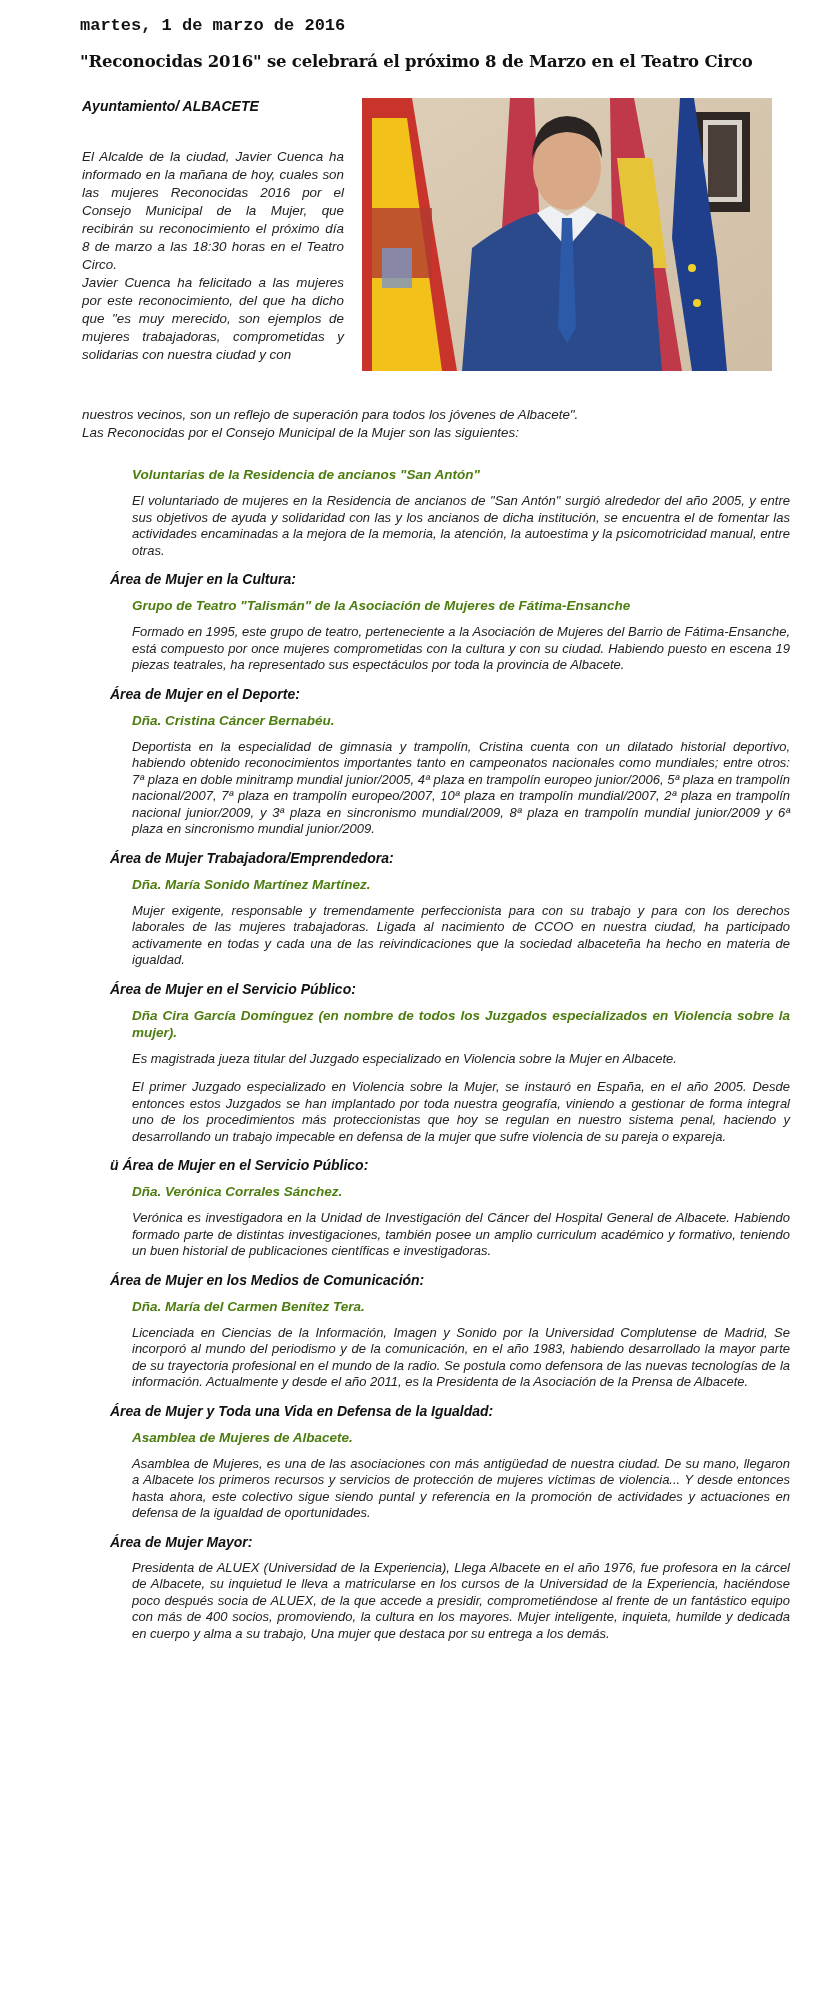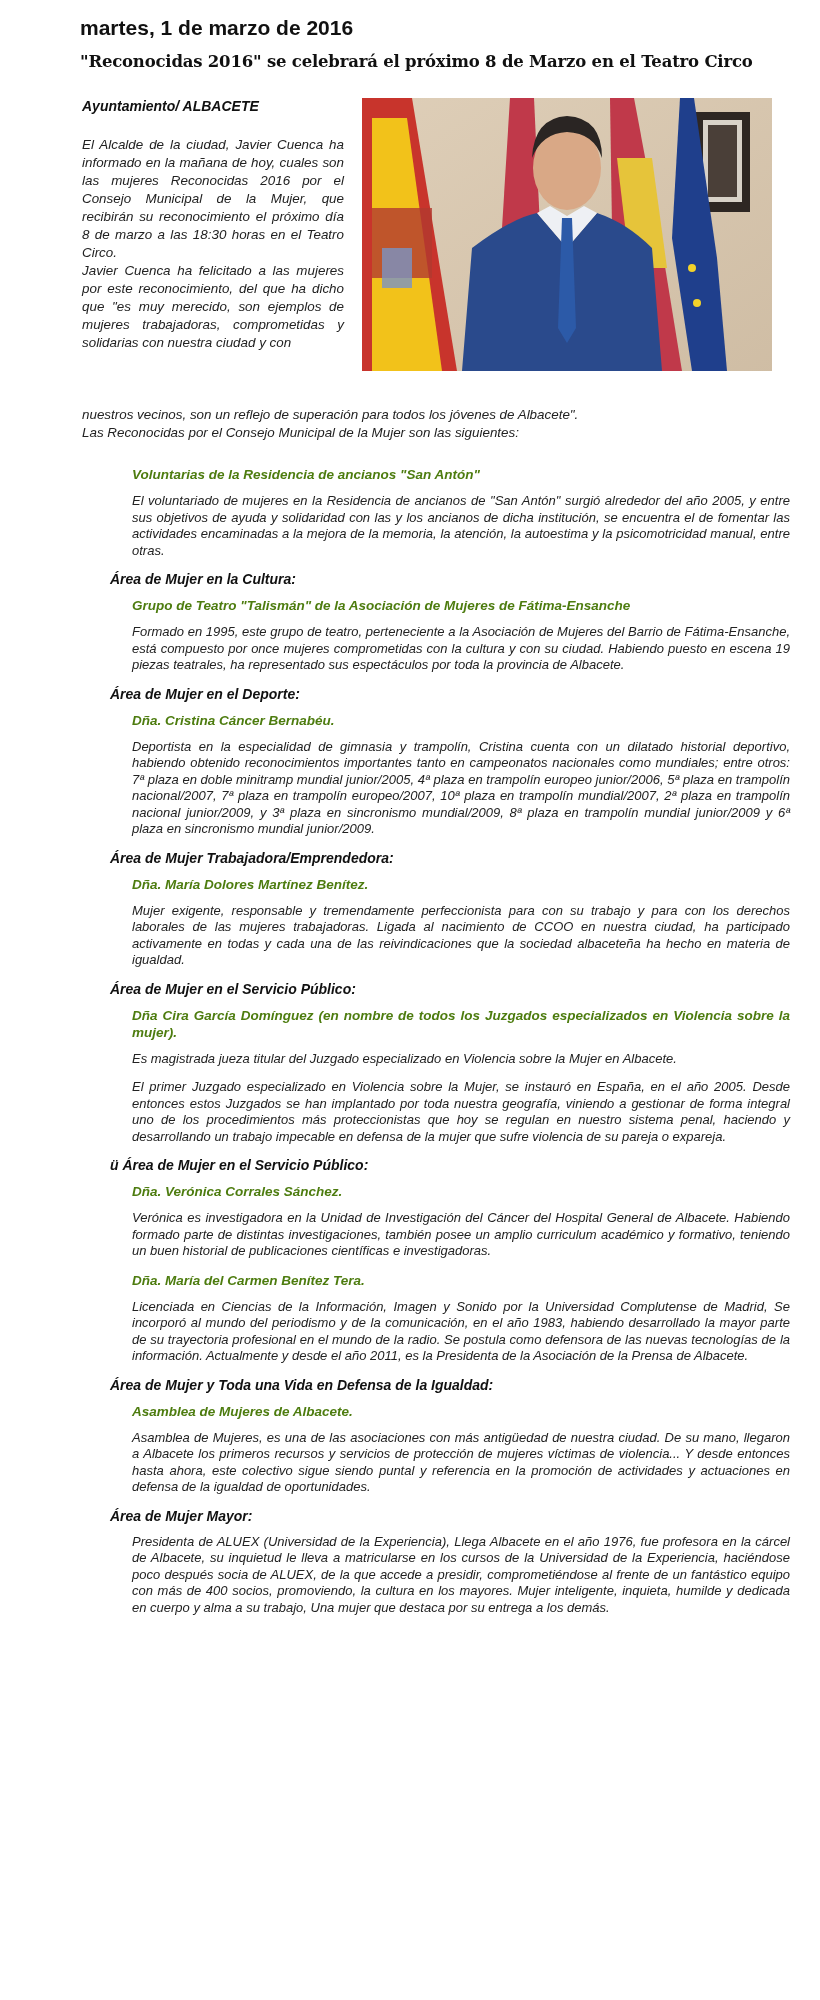--- a/index.html
+++ b/index.html
@@ -1,20 +1,20 @@
 <!DOCTYPE html>
 <html><head>
 <meta charset="utf-8">
 <style>
   html, body { margin: 0; padding: 0; background: #ffffff; }
   body { width: 820px; height: 2000px; position: relative; overflow: hidden; color: #1a1a1a; }
-  .date { position: absolute; left: 80px; top: 16px; font-family: Liberation Sans, sans-serif; font-weight: bold; font-size: 21px; color: #111; }
+  .date { position: absolute; left: 80px; top: 16px; font-family: Liberation Mono, monospace; font-weight: bold; font-size: 17px; color: #111; }
   .headline { position: absolute; left: 80px; top: 52px; font-family: "DejaVu Serif", serif; font-weight: bold; font-size: 16.5px; color: #111; letter-spacing: -0.2px; }
   .byline { position: absolute; left: 82px; top: 98px; font-family: "Liberation Sans", sans-serif; font-style: italic; font-weight: bold; font-size: 14px; color: #111; }
-  .intro { position: absolute; left: 82px; top: 136px; width: 262px; font-family: "Liberation Sans", sans-serif; font-style: italic; font-size: 13.4px; line-height: 18px; text-align: justify; color: #222; }
+  .intro { position: absolute; left: 82px; top: 148px; width: 262px; font-family: "Liberation Sans", sans-serif; font-style: italic; font-size: 13.4px; line-height: 18px; text-align: justify; color: #222; }
   .intro p { margin: 0; }
   .intro-wide { position: absolute; left: 82px; top: 406px; width: 700px; font-family: "Liberation Sans", sans-serif; font-style: italic; font-size: 13.4px; line-height: 18px; color: #222; }
   .intro-wide p { margin: 0; }
   .photo { position: absolute; left: 362px; top: 98px; width: 410px; height: 273px; background: #d8c7b0; overflow: hidden; }
   .sections { position: absolute; left: 110px; top: 466px; width: 680px; font-family: "Liberation Sans", sans-serif; font-style: italic; color: #222; }
   .area { font-weight: bold; font-size: 14px; margin: 0 0 10px 0; color: #111; }
   .honoree { font-weight: bold; font-size: 13.5px; margin: 0 0 10px 22px; color: #4d7c0f; text-align: justify; line-height: 17px; }
   .desc { font-size: 13px; line-height: 16.5px; margin: 0 0 12px 22px; text-align: justify; color: #222; }
 </style>
 </head>
@@ -81,35 +81,36 @@
       <div class="honoree">Grupo de Teatro "Talismán" de la Asociación de Mujeres de Fátima-Ensanche</div>
       <div class="desc">Formado en 1995, este grupo de teatro, perteneciente a la Asociación de Mujeres del Barrio de Fátima-Ensanche, está compuesto por once mujeres comprometidas con la cultura y con su ciudad. Habiendo puesto en escena 19 piezas teatrales, ha representado sus espectáculos por toda la provincia de Albacete.</div>
     </div>
     <div>
       <div class="area">Área de Mujer en el Deporte:</div>
       <div class="honoree">Dña. Cristina Cáncer Bernabéu.</div>
       <div class="desc">Deportista en la especialidad de gimnasia y trampolín, Cristina cuenta con un dilatado historial deportivo, habiendo obtenido reconocimientos importantes tanto en campeonatos nacionales como mundiales; entre otros: 7ª plaza en doble minitramp mundial junior/2005, 4ª plaza en trampolín europeo junior/2006, 5ª plaza en trampolín nacional/2007, 7ª plaza en trampolín europeo/2007, 10ª plaza en trampolín mundial/2007, 2ª plaza en trampolín nacional junior/2009, y 3ª plaza en sincronismo mundial/2009, 8ª plaza en trampolín mundial junior/2009 y 6ª plaza en sincronismo mundial junior/2009.</div>
     </div>
     <div>
       <div class="area">Área de Mujer Trabajadora/Emprendedora:</div>
-      <div class="honoree">Dña. María Dolores Martínez Benítez.</div>
+      <div class="honoree">Dña. María Sonido Martínez Martínez.</div>
       <div class="desc">Mujer exigente, responsable y tremendamente perfeccionista para con su trabajo y para con los derechos laborales de las mujeres trabajadoras. Ligada al nacimiento de CCOO en nuestra ciudad, ha participado activamente en todas y cada una de las reivindicaciones que la sociedad albaceteña ha hecho en materia de igualdad.</div>
     </div>
     <div>
       <div class="area">Área de Mujer en el Servicio Público:</div>
       <div class="honoree">Dña Cira García Domínguez (en nombre de todos los Juzgados especializados en Violencia sobre la mujer).</div>
       <div class="desc">Es magistrada jueza titular del Juzgado especializado en Violencia sobre la Mujer en Albacete.</div>
       <div class="desc">El primer Juzgado especializado en Violencia sobre la Mujer, se instauró en España, en el año 2005. Desde entonces estos Juzgados se han implantado por toda nuestra geografía, viniendo a gestionar de forma integral uno de los procedimientos más proteccionistas que hoy se regulan en nuestro sistema penal, haciendo y desarrollando un trabajo impecable en defensa de la mujer que sufre violencia de su pareja o expareja.</div>
     </div>
     <div>
       <div class="area">ü Área de Mujer en el Servicio Público:</div>
       <div class="honoree">Dña. Verónica Corrales Sánchez.</div>
       <div class="desc">Verónica es investigadora en la Unidad de Investigación del Cáncer del Hospital General de Albacete. Habiendo formado parte de distintas investigaciones, también posee un amplio curriculum académico y formativo, teniendo un buen historial de publicaciones científicas e investigadoras.</div>
     </div>
     <div>
+      <div class="area">Área de Mujer en los Medios de Comunicación:</div>
       <div class="honoree">Dña. María del Carmen Benítez Tera.</div>
       <div class="desc">Licenciada en Ciencias de la Información, Imagen y Sonido por la Universidad Complutense de Madrid, Se incorporó al mundo del periodismo y de la comunicación, en el año 1983, habiendo desarrollado la mayor parte de su trayectoria profesional en el mundo de la radio. Se postula como defensora de las nuevas tecnologías de la información. Actualmente y desde el año 2011, es la Presidenta de la Asociación de la Prensa de Albacete.</div>
     </div>
     <div>
       <div class="area">Área de Mujer y Toda una Vida en Defensa de la Igualdad:</div>
       <div class="honoree">Asamblea de Mujeres de Albacete.</div>
       <div class="desc">Asamblea de Mujeres, es una de las asociaciones con más antigüedad de nuestra ciudad. De su mano, llegaron a Albacete los primeros recursos y servicios de protección de mujeres víctimas de violencia... Y desde entonces hasta ahora, este colectivo sigue siendo puntal y referencia en la promoción de actividades y actuaciones en defensa de la igualdad de oportunidades.</div>
     </div>
     <div>
       <div class="area">Área de Mujer Mayor:</div>

